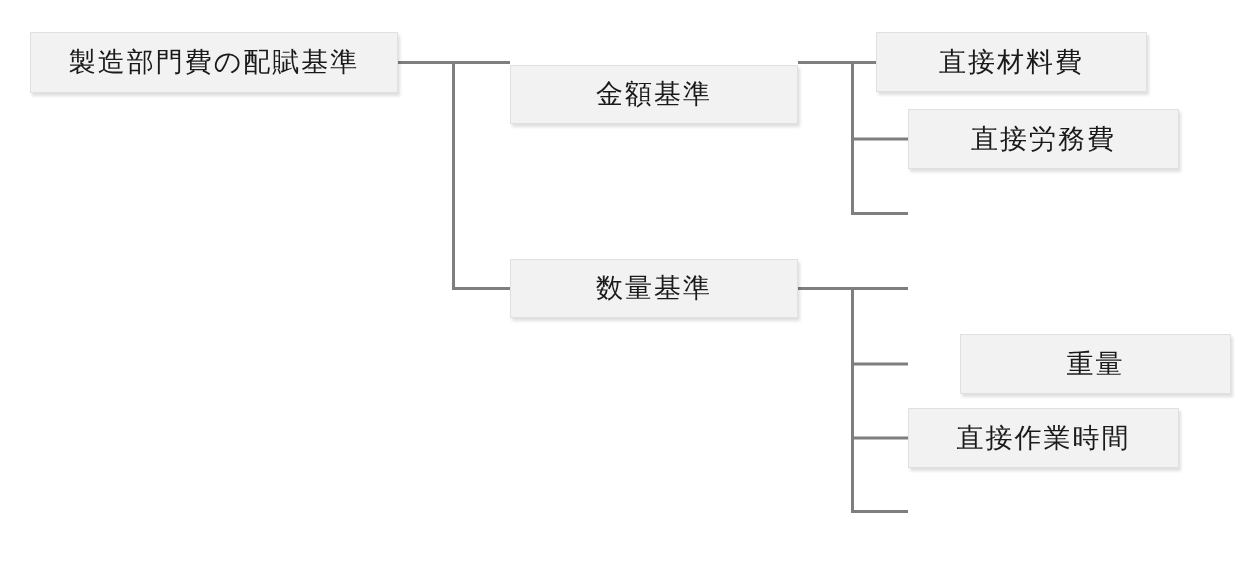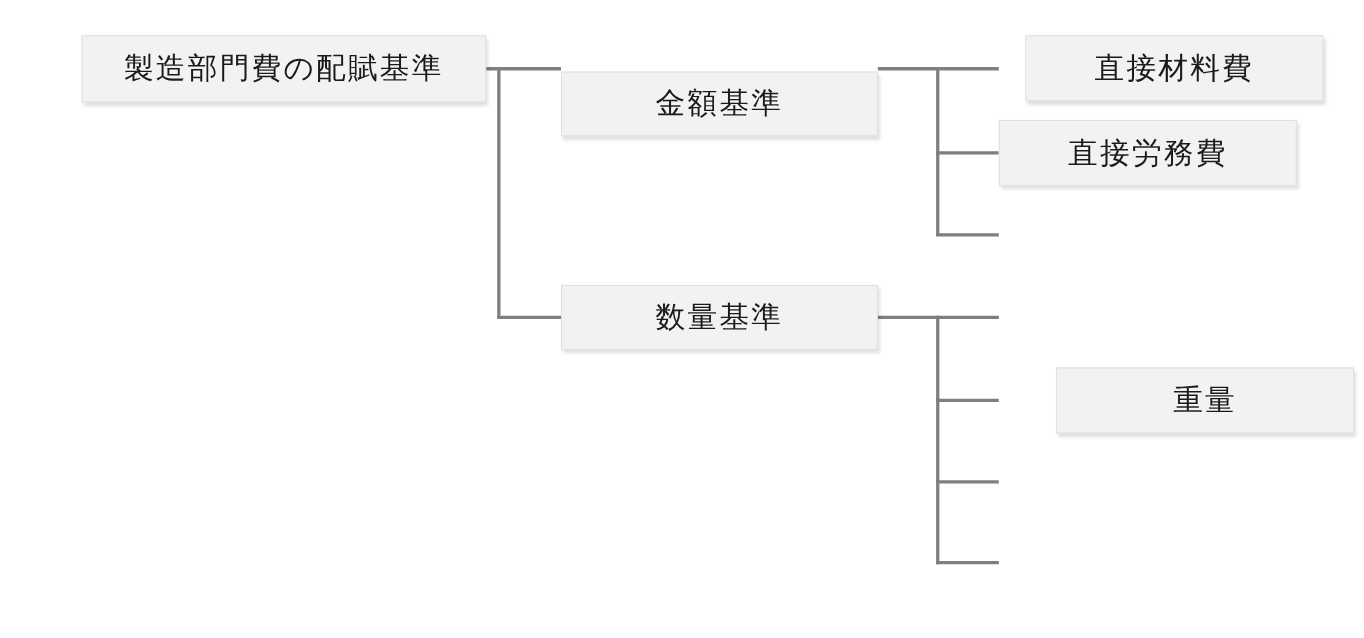--- a/index.html
+++ b/index.html
@@ -42,24 +42,24 @@
     box-sizing: border-box;
   }
   .node-label {
     font-size: 27px;
     letter-spacing: 2px;
     color: #1a1a1a;
     white-space: nowrap;
     line-height: 1;
   }
   
-  #node-root        { left: 30px;  top: 32px;  width: 368px; height: 61px; margin-left: 44px; }
+  #node-root        { left: 30px;  top: 32px;  width: 368px; height: 61px; }
   #node-branch-0    { left: 510px; top: 33px;  width: 288px; height: 59px; margin-top: 32px; }
   #node-branch-1    { left: 510px; top: 259px; width: 288px; height: 59px; }
-  #node-leaf-0-0    { left: 932px; top: 32px;  width: 271px; height: 60px; }
+  #node-leaf-0-0    { left: 876px; top: 32px;  width: 271px; height: 60px; }
   #node-leaf-0-1    { left: 908px; top: 109px; width: 271px; height: 60px; }
   #node-leaf-0-2    { left: 908px; top: 183px; width: 271px; height: 60px; }
   #node-leaf-1-0    { left: 908px; top: 258px; width: 271px; height: 60px; }
   #node-leaf-1-1    { left: 960px; top: 334px; width: 271px; height: 60px; }
   #node-leaf-1-2    { left: 908px; top: 408px; width: 271px; height: 60px; }
   #node-leaf-1-3    { left: 908px; top: 482px; width: 271px; height: 60px; }
 </style>
 </head>
 <body>
 
@@ -97,14 +97,17 @@
   <div class="node" id="node-leaf-0-0">
     <span class="node-label">直接材料費</span>
   </div>
   <div class="node" id="node-leaf-0-1">
     <span class="node-label">直接労務費</span>
   </div>
 
   <div class="node" id="node-leaf-1-1">
     <span class="node-label">重量</span>
   </div>
+  <div class="node" id="node-leaf-1-2">
+    <span class="node-label">直接作業時間</span>
+  </div>
 
 </div>
 
 </body></html>

